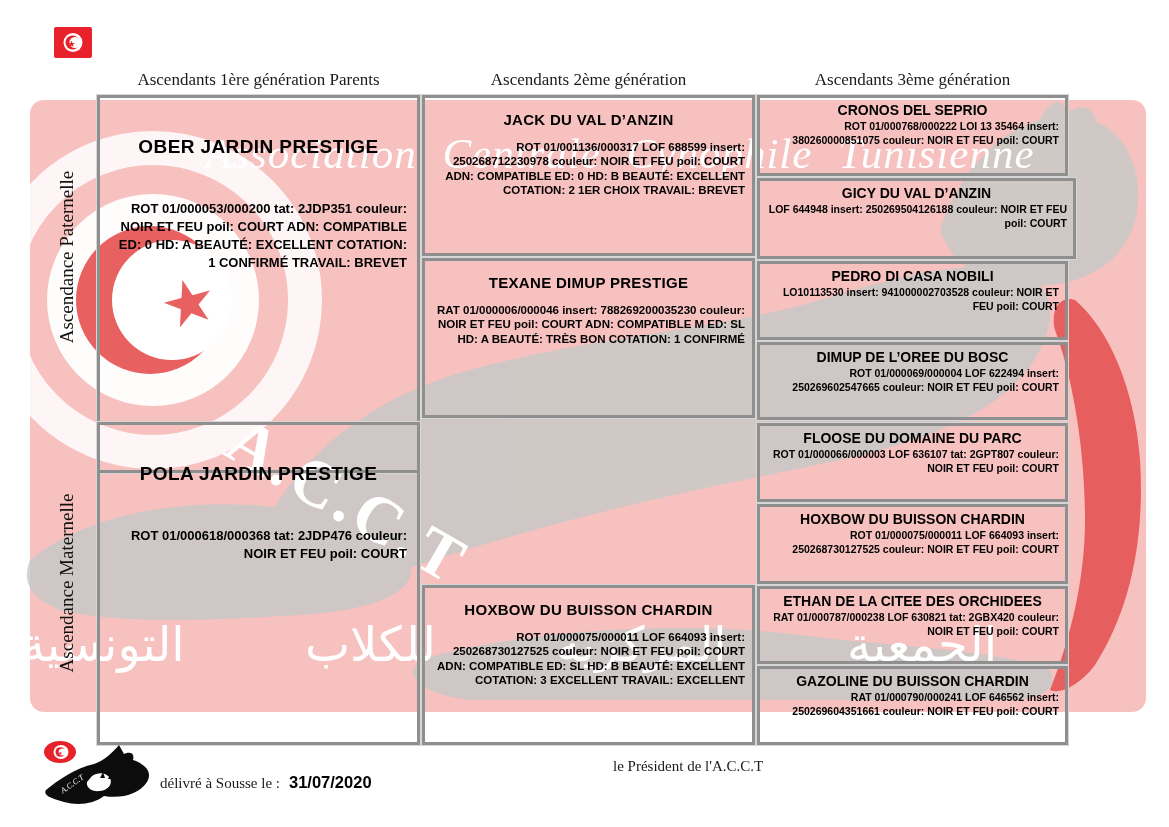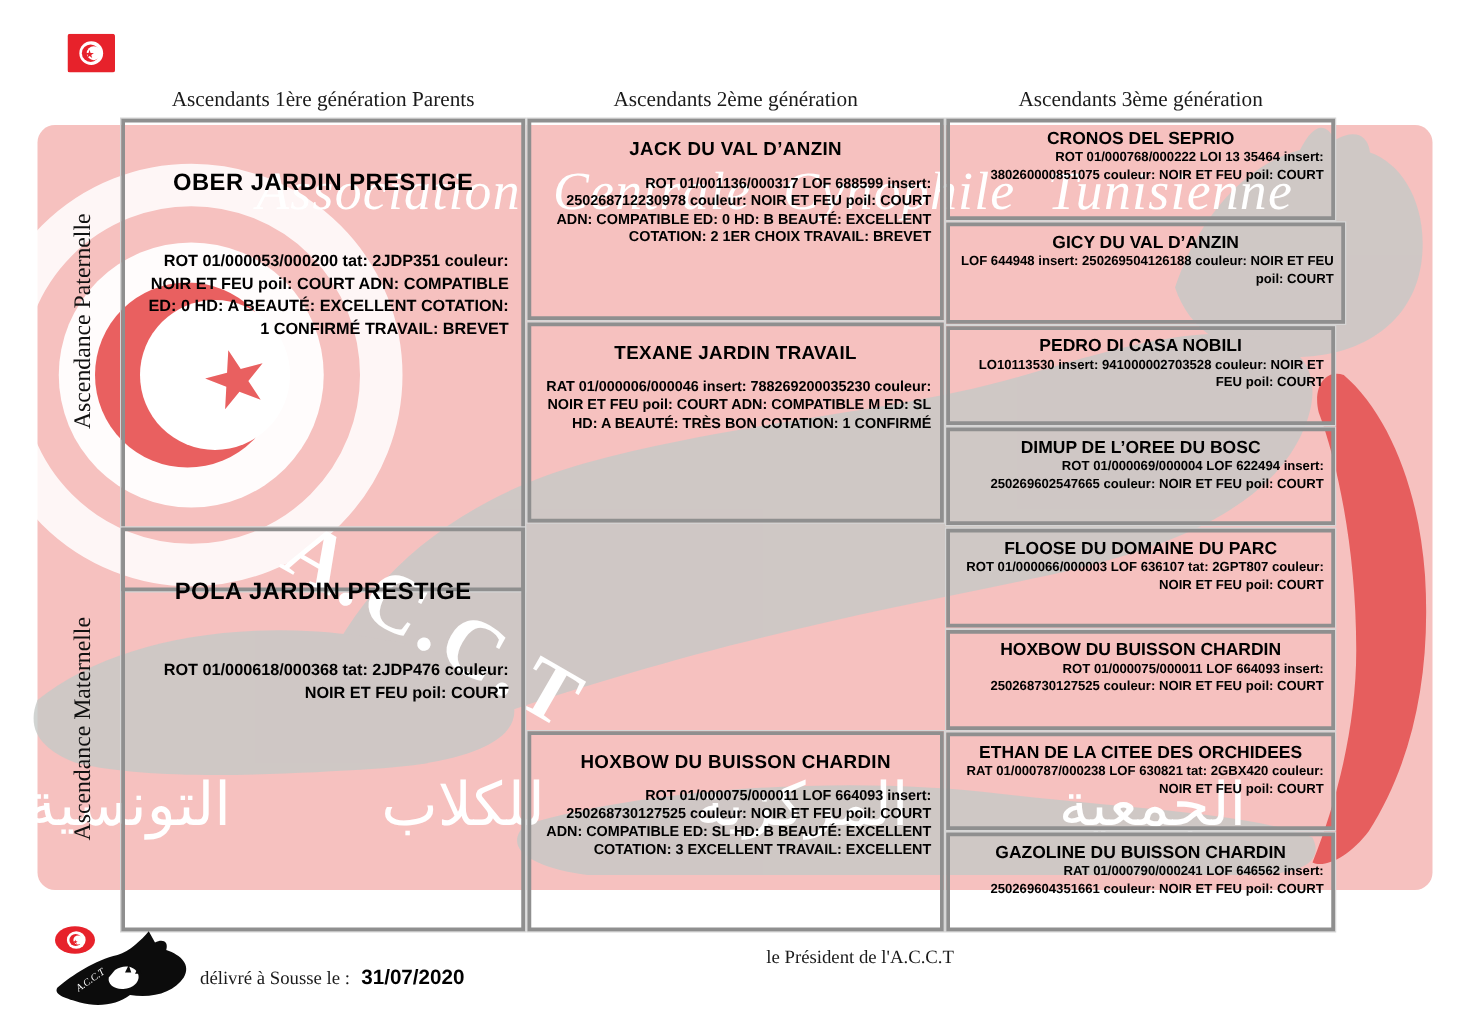--- a/index.html
+++ b/index.html
@@ -86,21 +86,21 @@
   <div class="box g1" style="left:97px;top:422px;width:323px;height:323px;">
     <div class="dog-name">POLA JARDIN PRESTIGE</div>
     <div class="dog-details">ROT 01/000618/000368 tat: 2JDP476 couleur: NOIR ET FEU poil: COURT</div>
   </div>
 
   <div class="box g2" style="left:422px;top:95px;width:333px;height:161px;">
     <div class="dog-name">JACK DU VAL D’ANZIN</div>
     <div class="dog-details">ROT 01/001136/000317 LOF 688599 insert: 250268712230978 couleur: NOIR ET FEU poil: COURT ADN: COMPATIBLE ED: 0 HD: B BEAUTÉ: EXCELLENT COTATION: 2 1ER CHOIX TRAVAIL: BREVET</div>
   </div>
   <div class="box g2" style="left:422px;top:258px;width:333px;height:160px;">
-    <div class="dog-name">TEXANE JARDIN TRAVAIL</div>
+    <div class="dog-name">TEXANE DIMUP PRESTIGE</div>
     <div class="dog-details">RAT 01/000006/000046 insert: 788269200035230 couleur: NOIR ET FEU poil: COURT ADN: COMPATIBLE M ED: SL HD: A BEAUTÉ: TRÈS BON COTATION: 1 CONFIRMÉ</div>
   </div>
   <div class="box g2" style="left:422px;top:585px;width:333px;height:160px;">
     <div class="dog-name">HOXBOW DU BUISSON CHARDIN</div>
     <div class="dog-details">ROT 01/000075/000011 LOF 664093 insert: 250268730127525 couleur: NOIR ET FEU poil: COURT ADN: COMPATIBLE ED: SL HD: B BEAUTÉ: EXCELLENT COTATION: 3 EXCELLENT TRAVAIL: EXCELLENT</div>
   </div>
 
   <div class="box g3" style="left:757px;top:95px;width:311px;height:81px;">
     <div class="dog-name">CRONOS DEL SEPRIO</div>
     <div class="dog-details">ROT 01/000768/000222 LOI 13 35464 insert: 380260000851075 couleur: NOIR ET FEU poil: COURT</div>

